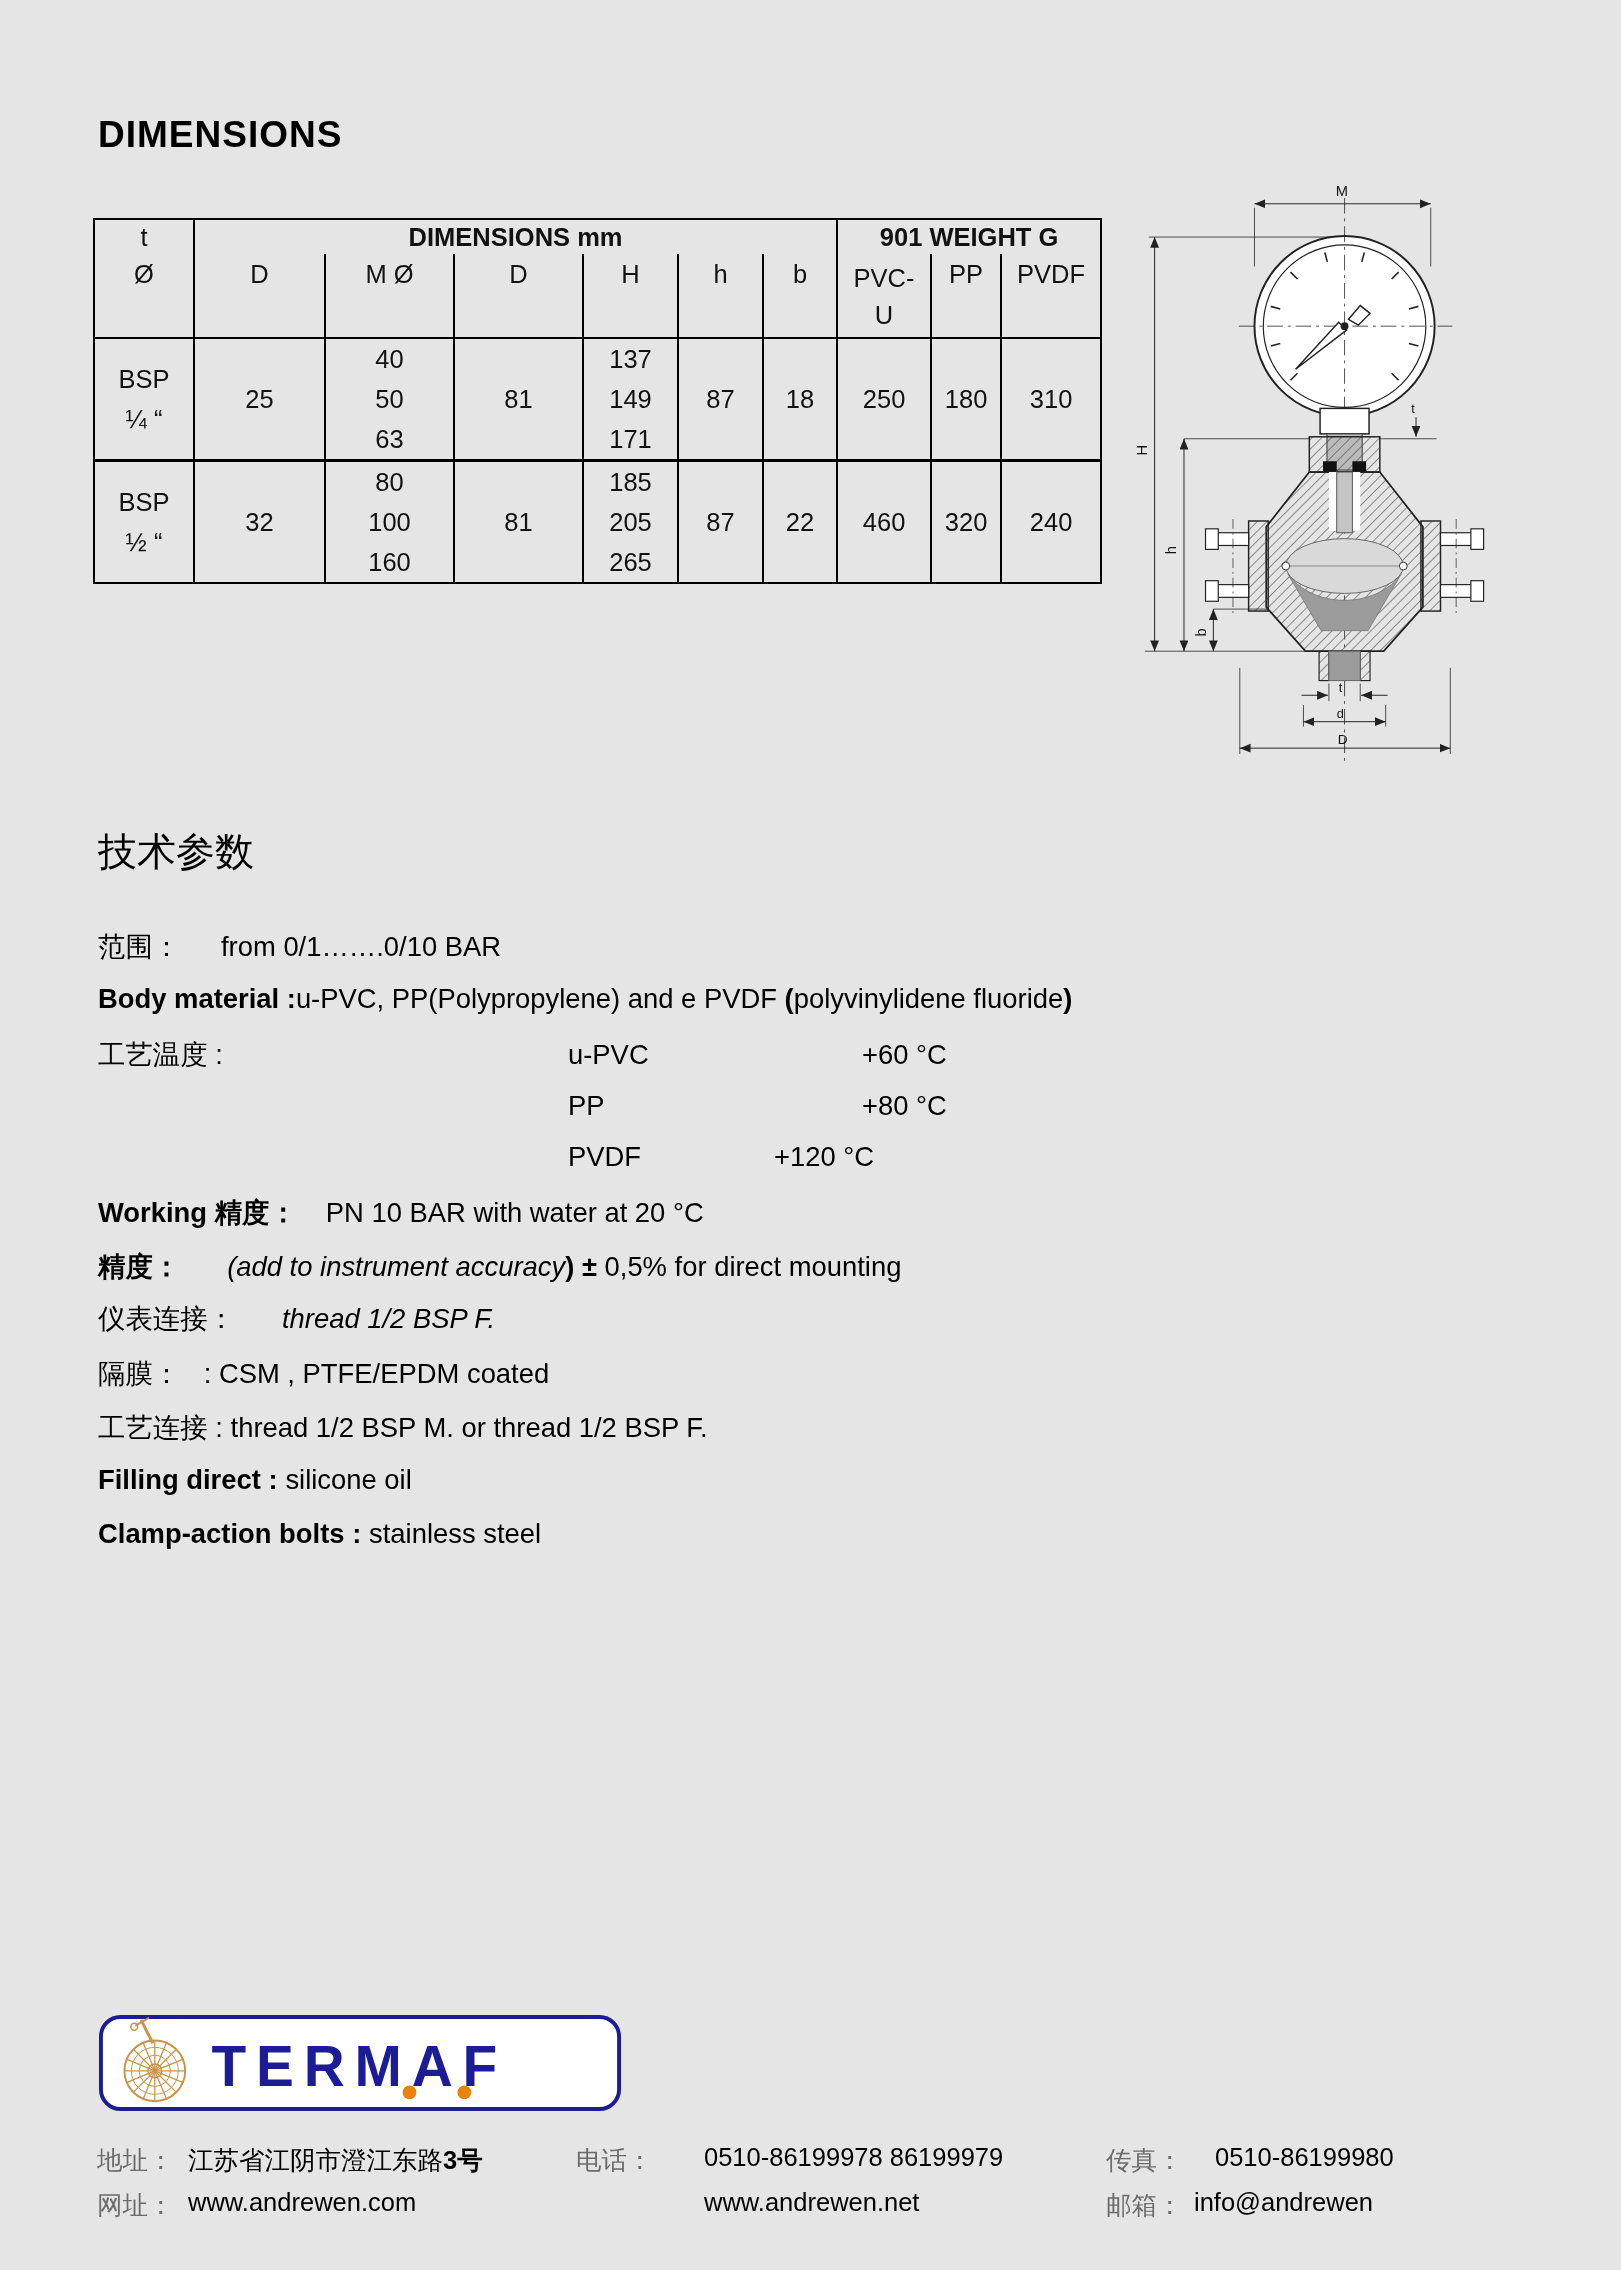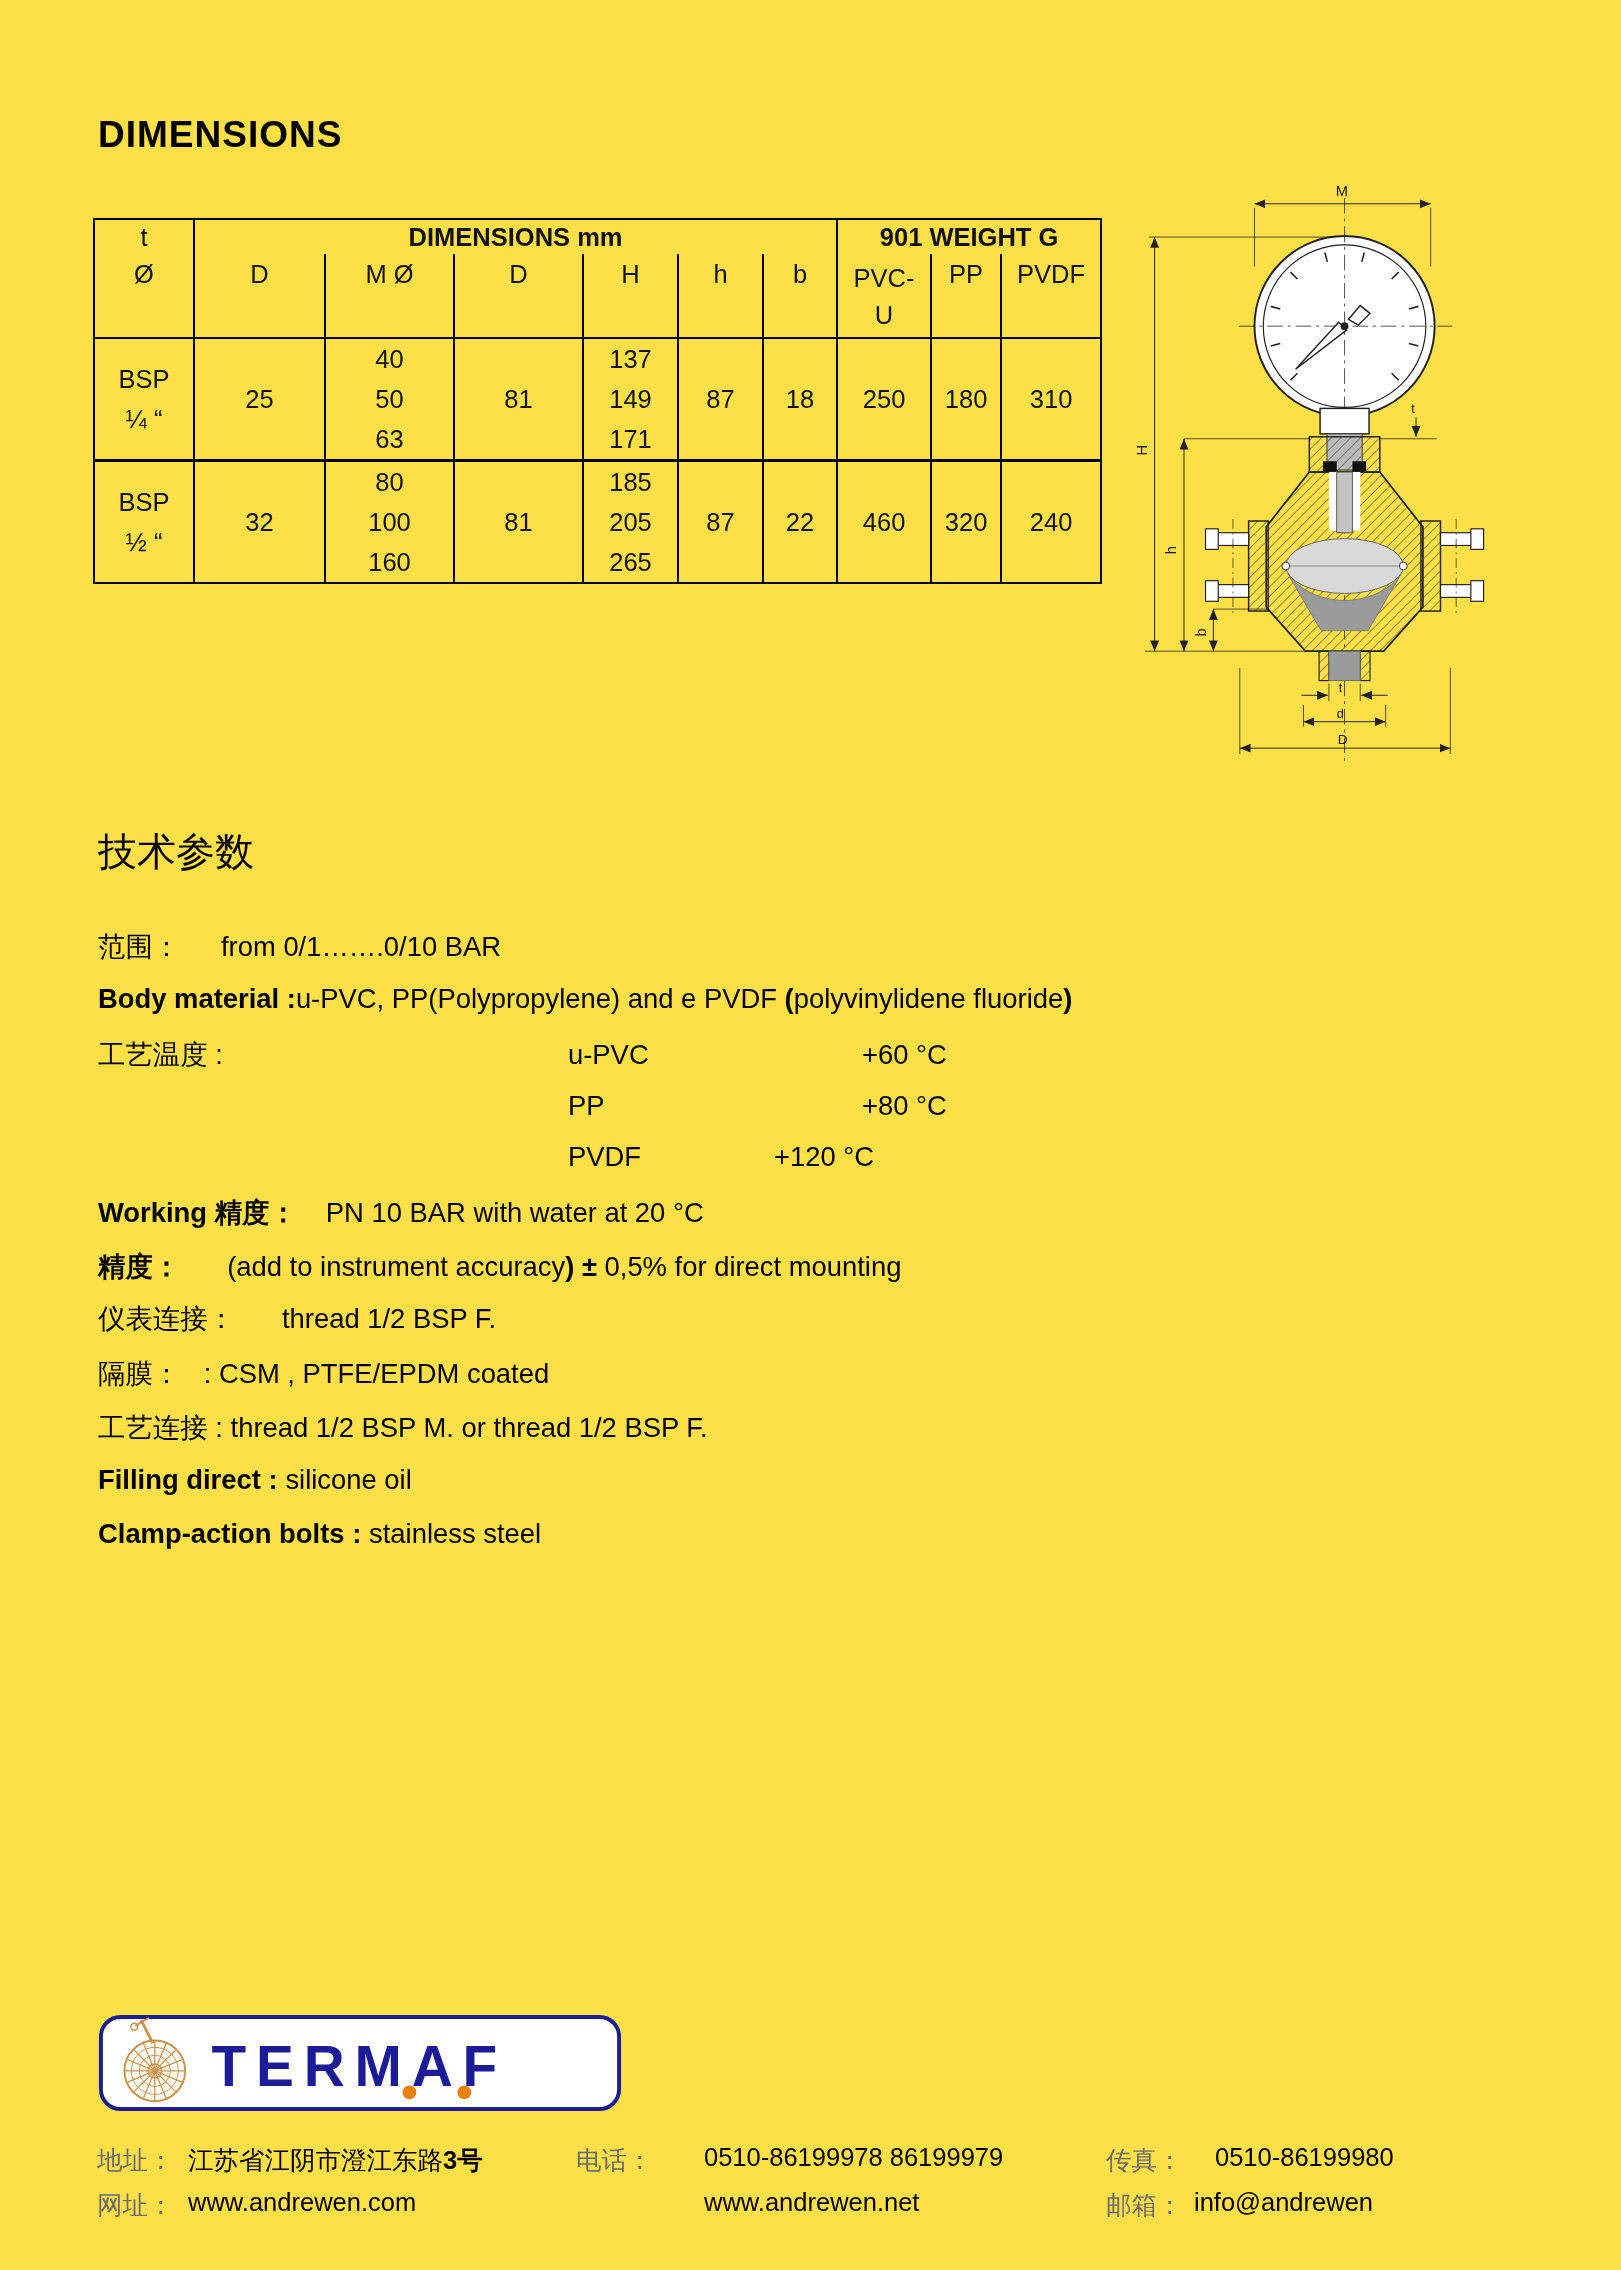--- a/index.html
+++ b/index.html
@@ -1,18 +1,18 @@
 <!DOCTYPE html>
 <html><head>
 <meta charset="utf-8">
 <style>
   * { margin:0; padding:0; box-sizing:border-box; }
   body { background:#888; }
   .page {
-    position:relative; width:1621px; height:2270px; background:#fde047;
+    position:relative; width:1621px; height:2270px; background:#e5e5e5;
     font-family:"Liberation Sans", sans-serif; color:#000; overflow:hidden;
     margin:0 auto;
   }
   
   .h-dimensions {
     position:absolute; left:98px; top:114px;
     font-size:37px; font-weight:bold; letter-spacing:1px;
   }
   .h-tech {
     position:absolute; left:98px; top:825px;
@@ -37,21 +37,21 @@
   .drawing { position:absolute; left:1137px; top:127px; }
   
   .specs { position:absolute; left:98px; top:929px; width:1451px; font-size:27.4px; }
   .specs .line { position:absolute; left:0; white-space:nowrap; }
   .specs .b { font-weight:bold; }
   .lblw { display:inline-block; width:123px; }
   .tcol1 { display:inline-block; width:470px; }
   .tcol2 { display:inline-block; width:294px; }
   .tcol2s { display:inline-block; width:206px; }
   .g30 { margin-left:29px; }
-  .g48 { margin-left:47px; }
+  .g48 { margin-left:47px;font-style:italic; }
   .g24 { margin-left:23.5px; }
   .g8  { margin-left:7.8px;  }
   
   .logo { position:absolute; left:98px; top:2014px; }
   .company {
     position:absolute; left:672px; top:2096px;
     font-size:30px; font-weight:bold; letter-spacing:14.7px; white-space:nowrap;
   }
   .contact { position:absolute; font-size:25.5px; white-space:nowrap; }
   .contact .lab { color:#6b6b6b; }

